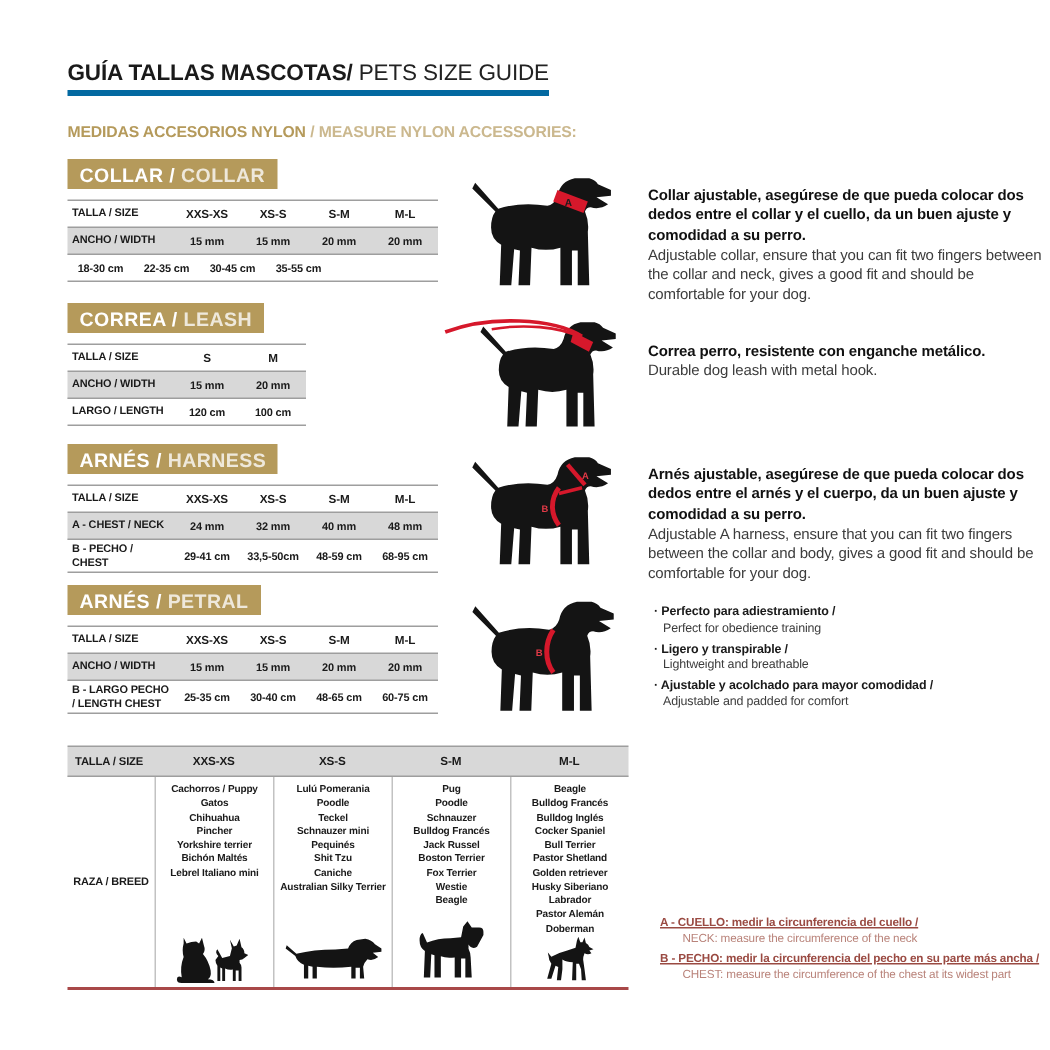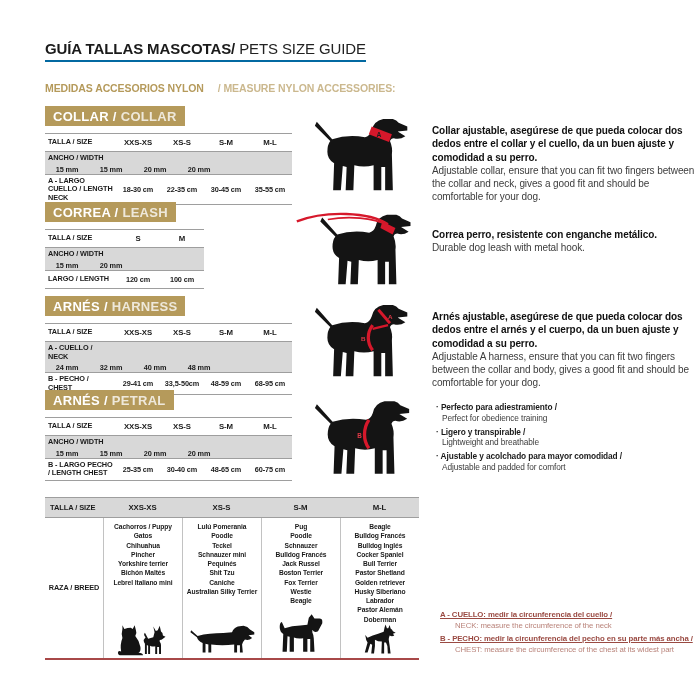--- a/index.html
+++ b/index.html
@@ -1,36 +1,36 @@
 <!DOCTYPE html>
 <html><head>
 <meta charset="utf-8">
 <style>
   html,body{margin:0;padding:0;background:#ffffff;}
   body{width:700px;height:700px;font-family:"Liberation Sans",sans-serif;color:#1a1a1a;}
   .page{position:relative;width:700px;height:700px;overflow:hidden;letter-spacing:-0.1px;background:#fff;}
 
   .title{position:absolute;left:45px;top:40px;font-size:15px;white-space:nowrap;
-         border-bottom:2px solid #0369a1;padding-bottom:3px;}
+         border-bottom:4px solid #0369a1;padding-bottom:3px;}
   .t-es{font-weight:bold;}
   .t-en{font-weight:normal;color:#222;margin-left:4px;}
 
   .subtitle{position:absolute;left:45px;top:82px;font-size:10.5px;font-weight:bold;
             color:#b59a5b;white-space:nowrap;}
-  .s-en{color:#cbb88e;margin-left:14px;}
+  .s-en{color:#cbb88e;margin-left:3px;}
 
   .sec{position:absolute;left:45px;}
   .badge{display:inline-block;background:#b59a5b;color:#fff;font-size:13px;font-weight:bold;
          padding:3px 8px 2px;letter-spacing:.3px;}
   .b-en{opacity:.78;}
 
   .tbl{margin-top:7px;border-top:1px solid #9e9e9e;}
   .w4{width:247px;}  .w2{width:159px;}
   .trow{display:flex;align-items:stretch;border-bottom:1px solid #9e9e9e;min-height:17px;background:#fff;}
-  .trow.gray{background:#d8d8d8;flex-direction:column;}
+  .trow.gray{background:#d8d8d8;}
   .tlabel{width:71px;display:flex;align-items:center;font-size:7.3px;font-weight:bold;
           line-height:1.18;padding:2px 2px 2px 3px;box-sizing:border-box;}
   .tcells{display:flex;flex:1;}
   .tcells > div{width:44px;display:flex;align-items:center;justify-content:center;
                 font-size:7.3px;font-weight:bold;text-align:center;}
   .thead .tcells > div{font-size:7.8px;}
 
   .dog{position:absolute;}
 
   .desc{position:absolute;width:266px;font-size:10px;line-height:1.33;}
@@ -99,21 +99,20 @@
       <div class="trow gray">
         <div class="tlabel">ANCHO / WIDTH</div>
         <div class="tcells">
             <div>15 mm</div>
             <div>15 mm</div>
             <div>20 mm</div>
             <div>20 mm</div>
           </div>
       </div>
       <div class="trow">
-        <div class="tlabel">A - LARGO CUELLO / LENGTH NECK</div>
         <div class="tcells">
             <div>18-30 cm</div>
             <div>22-35 cm</div>
             <div>30-45 cm</div>
             <div>35-55 cm</div>
           </div>
       </div>
     </div>
   </div>
 
@@ -179,21 +178,21 @@
       <div class="trow thead">
         <div class="tlabel">TALLA / SIZE</div>
         <div class="tcells">
             <div>XXS-XS</div>
             <div>XS-S</div>
             <div>S-M</div>
             <div>M-L</div>
           </div>
       </div>
       <div class="trow gray">
-        <div class="tlabel">A - CUELLO / NECK</div>
+        <div class="tlabel">A - CHEST / NECK</div>
         <div class="tcells">
             <div>24 mm</div>
             <div>32 mm</div>
             <div>40 mm</div>
             <div>48 mm</div>
           </div>
       </div>
       <div class="trow">
         <div class="tlabel">B - PECHO / CHEST</div>
         <div class="tcells">

